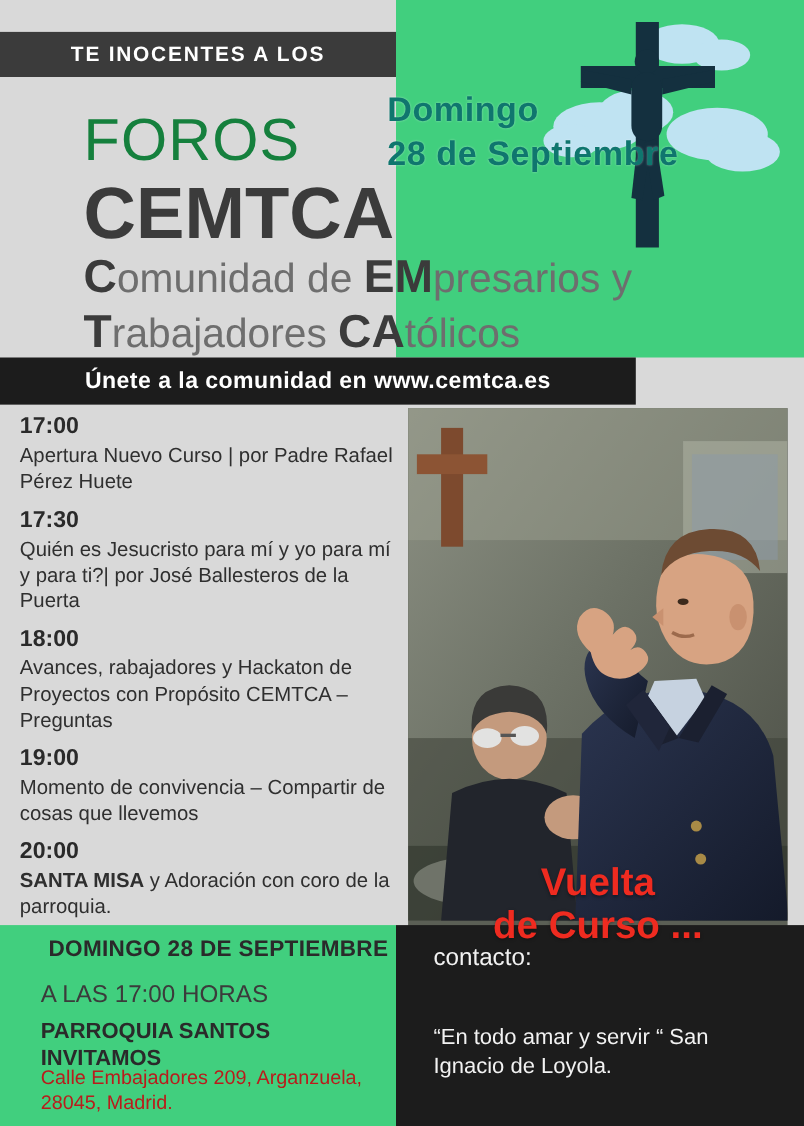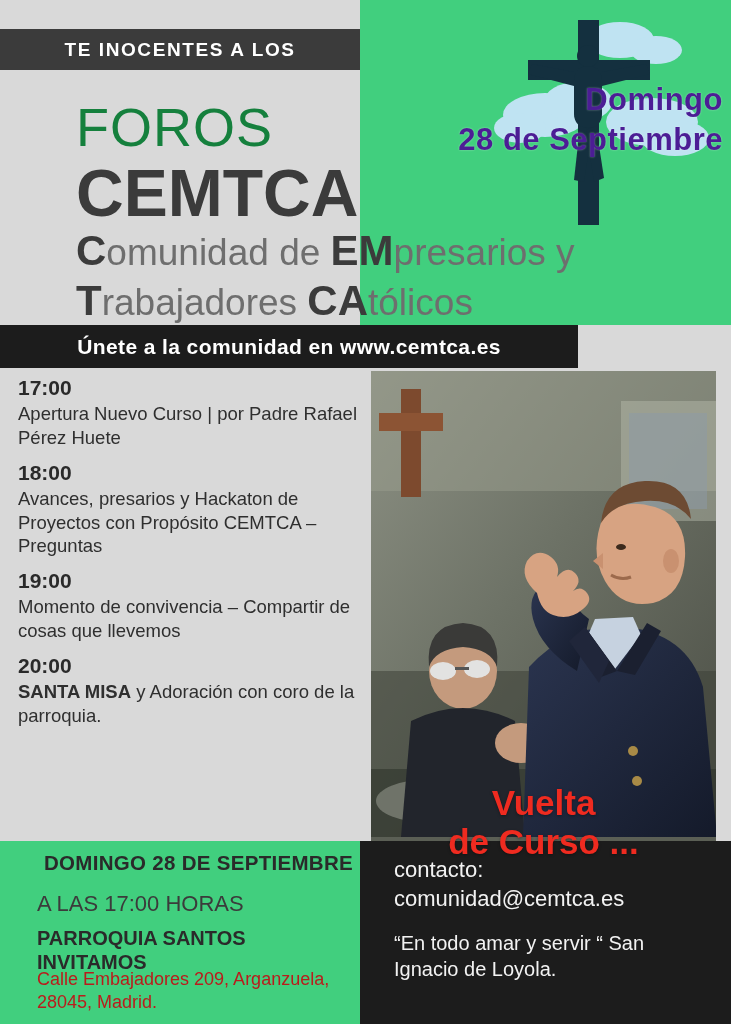--- a/index.html
+++ b/index.html
@@ -46,23 +46,23 @@
   }
   .line3 b, .line4 b { color: #3b3b3b; font-weight: bold; }
   .line4 {
     position: absolute; left: 76px; top: 277px;
     font-size: 37px; color: #6e6e6e; font-weight: normal; white-space: nowrap;
   }
   .line3 .big, .line4 .big { font-size: 42px; color: #3b3b3b; font-weight: bold; }
 
   
   .date-top {
-    position: absolute; left: 383px; top: 80px; width: 340px;
-    text-align: right;
-    color: #4c1d95; font-weight: bold; font-size: 31px; line-height: 1.28;
+    position: absolute; left: 352px; top: 80px; width: 340px;
+    text-align: left;
+    color: #0f766e; font-weight: bold; font-size: 31px; line-height: 1.28;
     letter-spacing: 0.5px;
     z-index: 4;
     text-shadow: 0 0 2px rgba(255,255,255,0.45);
   }
   
   .graphic {
     position: absolute; left: 470px; top: 10px; width: 250px; height: 230px;
     z-index: 2;
   }
 
@@ -198,22 +198,26 @@
   </div>
 
   <div class="mid"></div>
 
   <div class="agenda">
     <div class="slot">
       <div class="time">17:00</div>
       <div class="desc">Apertura Nuevo Curso | por Padre Rafael Pérez Huete</div>
     </div>
     <div class="slot">
+      <div class="time">17:30</div>
+      <div class="desc">Quién es Jesucristo para mí y yo para mí y para ti?| por José Ballesteros de la Puerta</div>
+    </div>
+    <div class="slot">
       <div class="time">18:00</div>
-      <div class="desc">Avances, presarios y Hackaton de Proyectos con Propósito CEMTCA – Preguntas</div>
+      <div class="desc">Avances, rabajadores y Hackaton de Proyectos con Propósito CEMTCA – Preguntas</div>
     </div>
     <div class="slot">
       <div class="time">19:00</div>
       <div class="desc">Momento de convivencia – Compartir de cosas que llevemos</div>
     </div>
     <div class="slot">
       <div class="time">20:00</div>
       <div class="desc"><b>SANTA MISA</b><span> y Adoración  con coro de la parroquia.</span></div>
     </div>
   </div>
@@ -290,17 +294,16 @@
   <div class="bottom-green"></div>
   <div class="bottom-dark"></div>
 
   <div class="b-domingo">DOMINGO 28 DE SEPTIEMBRE</div>
   <div class="b-hora">A LAS 17:00 HORAS</div>
   <div class="b-parroquia">PARROQUIA SANTOS INVITAMOS</div>
   <div class="b-direccion">Calle Embajadores 209, Arganzuela, 28045, Madrid.</div>
 
   <div class="c-label">
     <div>contacto:</div>
-    <div>comunidad@cemtca.es</div>
   </div>
   <div class="c-quote">“En todo amar y servir “ San Ignacio de Loyola.</div>
 
 </div>
 
 </body></html>

